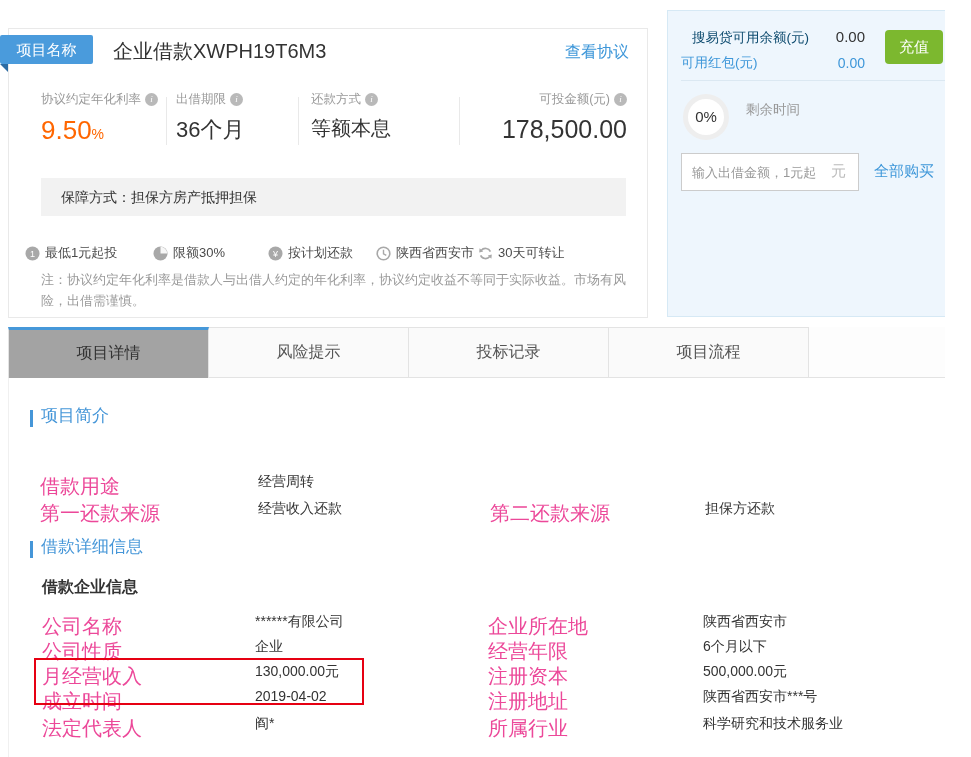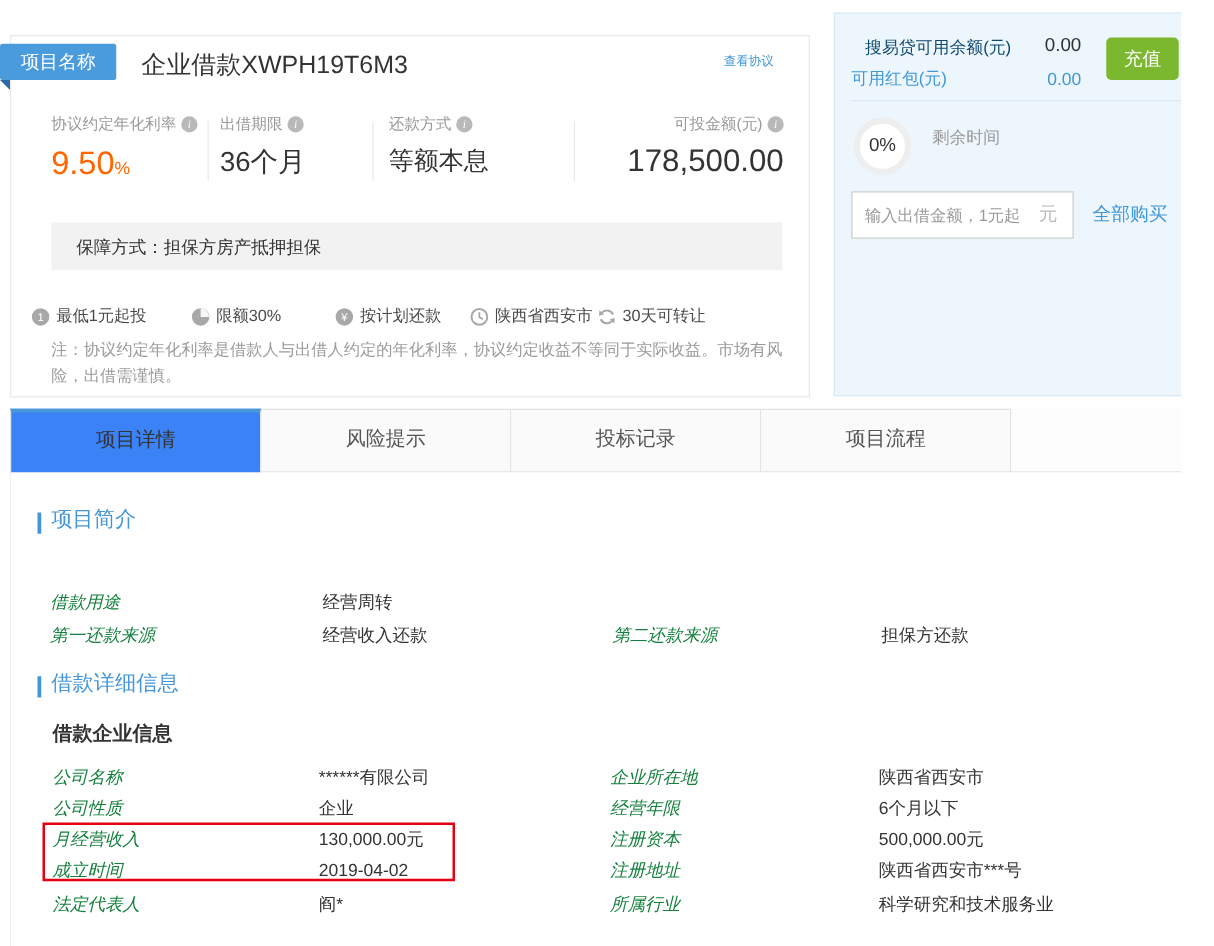--- a/index.html
+++ b/index.html
@@ -8,21 +8,21 @@
 
   
   .left-card { position:absolute; left:8px; top:28px; width:640px; height:290px;
     background:#fff; border:1px solid #e9e9e9; }
   .badge { position:absolute; left:-9px; top:6px; width:93px; height:29px;
     background:#4a9bdc; color:#fff; font-size:15px; line-height:29px; text-align:center;
     border-radius:2px; }
   .badge::after { content:""; position:absolute; left:0; top:100%;
     border:4px solid #2d6ca3; border-left-color:transparent; border-bottom-color:transparent; }
   .proj-title { position:absolute; left:104px; top:9px; font-size:20px; color:#333; }
-  .view-link { position:absolute; right:28px; top:13px; font-size:10px; color:#3e97d9; cursor:pointer; }
+  .view-link { position:absolute; right:18px; top:13px; font-size:16px; color:#3e97d9; cursor:pointer; }
 
   .stats { position:absolute; left:0; top:62px; width:100%; height:58px; }
   .stat { position:absolute; top:0; }
   .stat .s-label { font-size:12.5px; color:#999; margin-bottom:7px; display:flex; align-items:center; gap:4px; }
   .stat.right { text-align:right; }
   .stat.right .s-label { justify-content:flex-end; }
   .info-i { display:inline-block; width:13px; height:13px; border-radius:50%;
     background:#b9b9b9; color:#fff; font-size:9px; line-height:13px; text-align:center;
     font-family:"Liberation Serif","DejaVu Serif",serif; font-style:italic; }
   .v-rate { font-size:26px; color:#ff6600; }
@@ -65,31 +65,31 @@
   .p-unit { position:absolute; left:163px; top:151px; font-size:15px; color:#bbb; }
   .p-buyall { position:absolute; left:206px; top:151px; font-size:15px; color:#3e97d9; cursor:pointer; }
   .p-bid { position:absolute; left:13px; top:201px; width:264px; height:42px;
     background:#57a2dc; border:none; border-radius:2px; color:#fff; font-size:19px;
     cursor:pointer; font-family:inherit; }
 
   
   .tabs { position:absolute; left:8px; top:327px; width:955px; height:51px; display:flex; }
   .tab { width:200px; background:#fafafa; border:1px solid #e3e3e3; border-left:none;
     font-size:16px; color:#555; text-align:center; line-height:48px; cursor:pointer; }
-  .tab.active { width:201px; background:#3b82f6; color:#333;
+  .tab.active { width:201px; background:#a3a3a3; color:#333;
     border:1px solid #e3e3e3; border-top:3px solid #4698d9; border-bottom:none; line-height:46px; }
   .tab-filler { flex:1; background:#fdfdfd; border-bottom:1px solid #e3e3e3; }
 
   
   .detail { position:absolute; left:8px; top:378px; width:955px; height:379px;
     background:#fff; border-left:1px solid #f0f0f0; border-right:1px solid #f0f0f0; }
   .sec-h { position:absolute; left:21px; display:flex; align-items:flex-end; gap:8px;
     font-size:17px; color:#4596d8; }
   .sec-h::before { content:""; width:3px; height:17px; background:#4596d8; display:inline-block; }
-  .d-label { position:absolute; font-size:14px; color:#15803d;font-style:italic; }
+  .d-label { position:absolute; font-size:20px; color:#ec4899; }
   .d-value { position:absolute; font-size:14px; color:#333; }
   .intro-text { position:absolute; left:31px; top:70px; font-size:14px; color:#333; }
   .company-h { position:absolute; left:33px; top:199px; font-size:16px; font-weight:bold; color:#333; }
   .red-box { position:absolute; left:25px; top:280px; width:330px; height:47px;
     border:2px solid #e60012; pointer-events:none; }
 </style>
 </head>
 <body>
 
 <div id="page">

